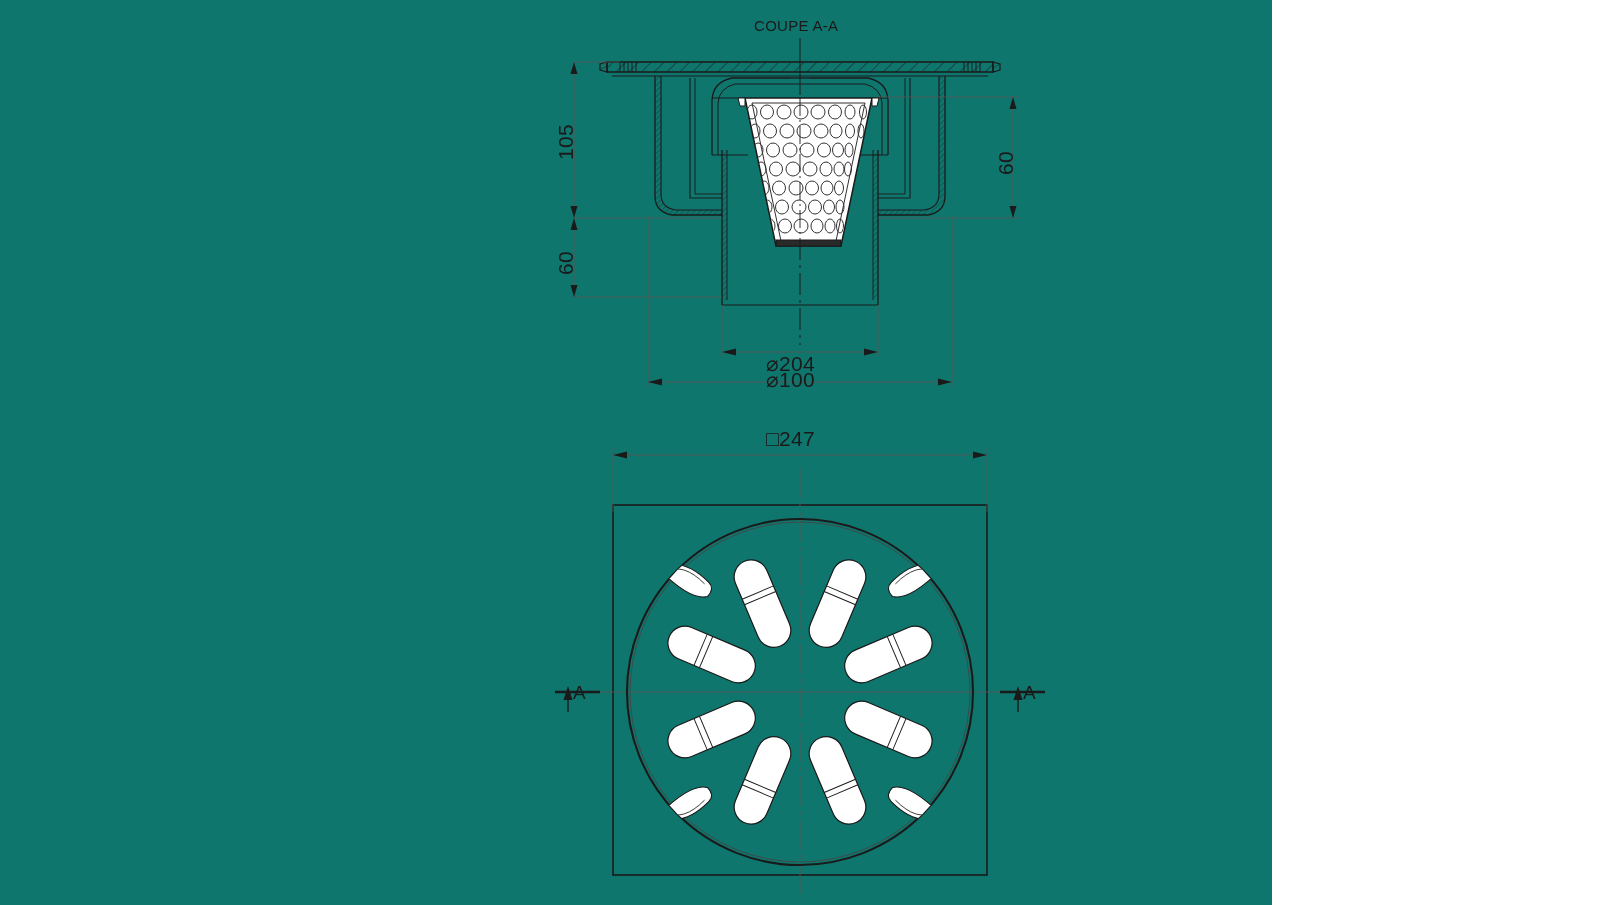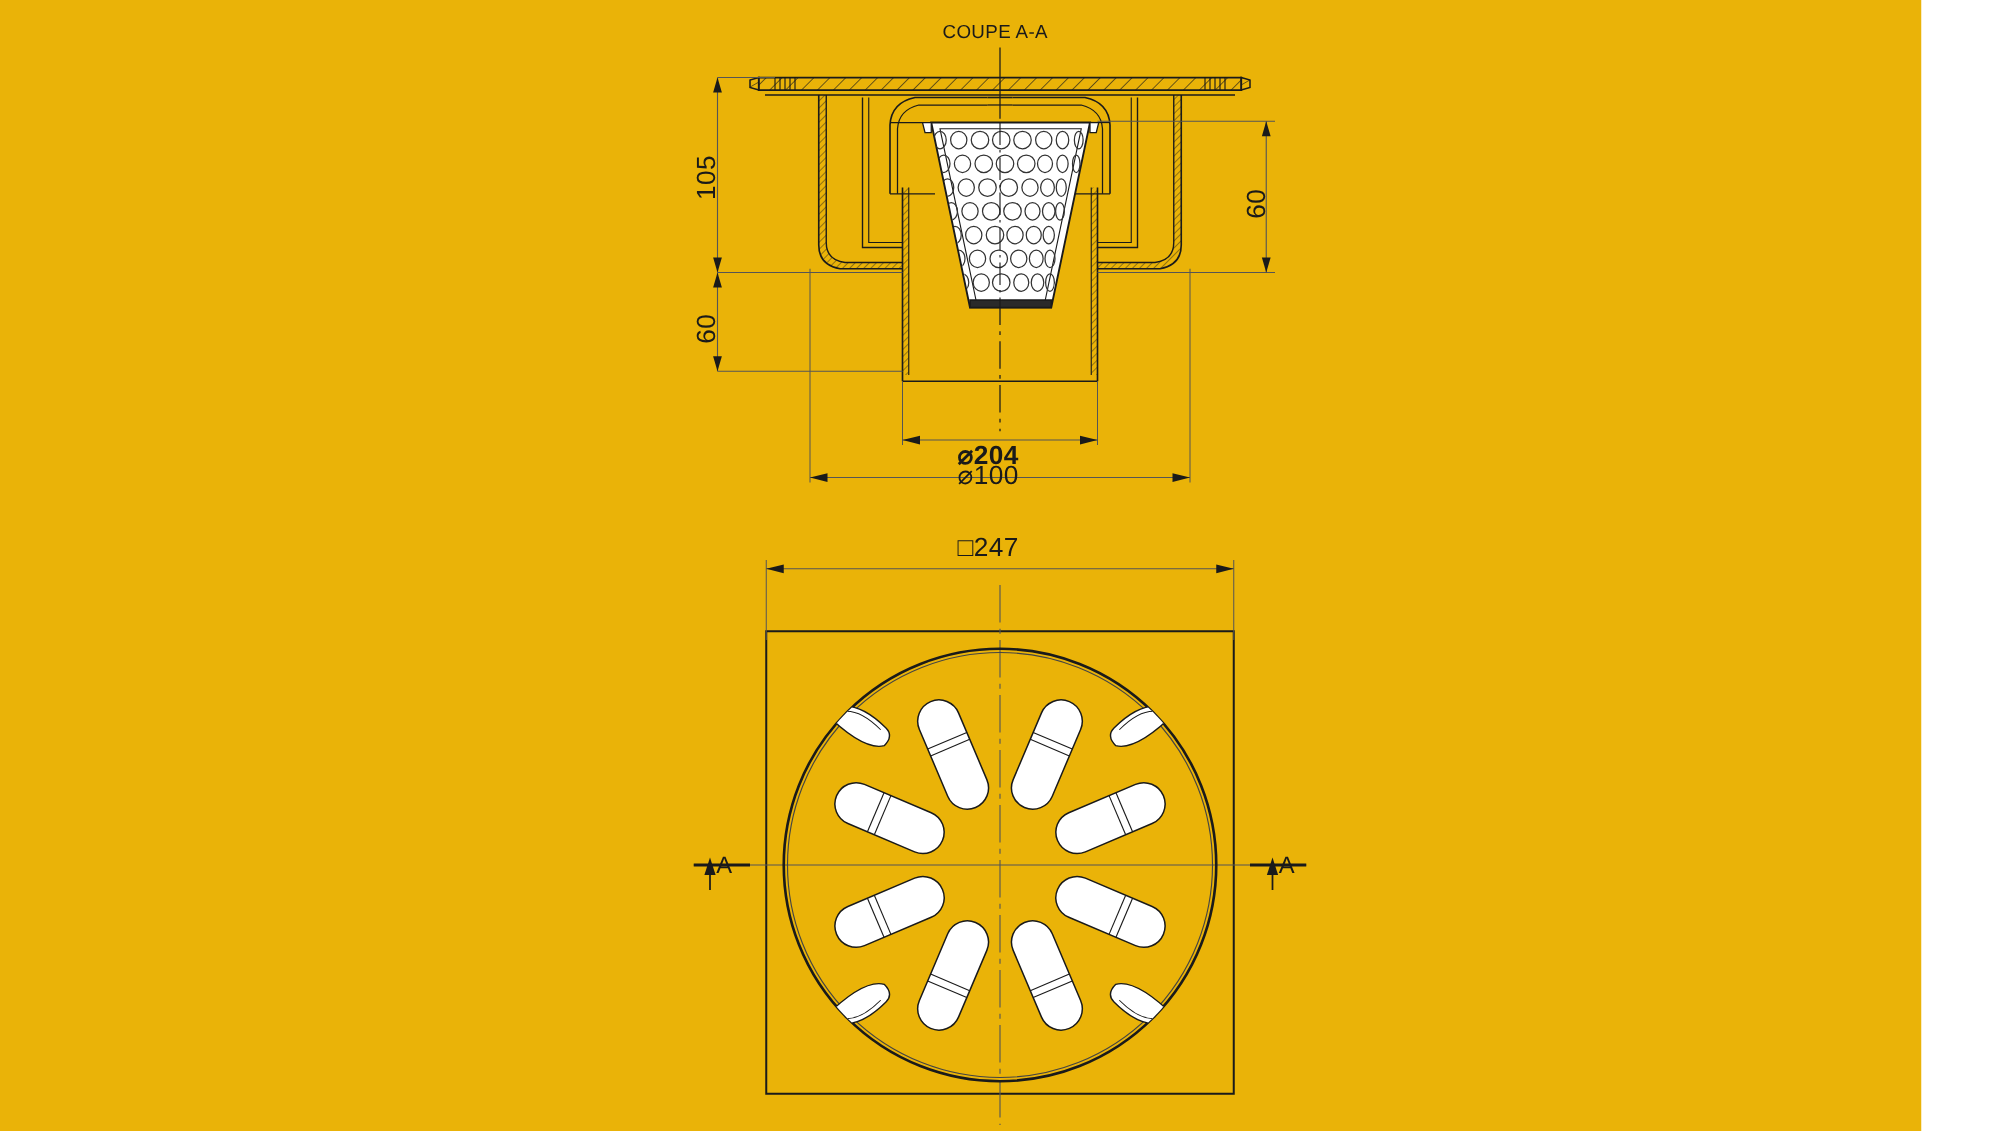--- a/index.html
+++ b/index.html
@@ -1,21 +1,21 @@
 <!DOCTYPE html>
 <html><head>
 <meta charset="utf-8">
 <style>
   html,body{margin:0;padding:0;background:#ffffff;}
   body{
     width:1600px;height:905px;overflow:hidden;
     font-family:"Liberation Sans", sans-serif;
     color:#000000;
   }
-  .canvas{position:relative;width:1537px;height:905px;background:#eab308;}
+  .canvas{position:relative;width:1272px;height:905px;background:#0f766e;}
   .canvas svg{position:absolute;left:0;top:0;}
   .lbl{
     position:absolute;
     font-family:"Liberation Sans", sans-serif;
     color:#1a1a1a;
     white-space:nowrap;
     letter-spacing:0.3px;
   }
   .lbl-title{font-size:15px;}
   .lbl-dim{font-size:21px;}
@@ -342,21 +342,21 @@
   <div class="lbl lbl-title" style="left:754px;top:17px;">COUPE A-A</div>
 
   <div class="lbl lbl-dim rot90" style="left:554px;top:160px;">105</div>
 
   <div class="lbl lbl-dim rot90" style="left:554px;top:275px;">60</div>
 
   <div class="lbl lbl-dim rot90" style="left:994px;top:175px;">60</div>
 
   <div class="lbl lbl-dim" style="left:766px;top:322px;margin-top:46px;">⌀100</div>
 
-  <div class="lbl lbl-dim" style="left:766px;top:352px;font-weight:bold;">⌀204</div>
+  <div class="lbl lbl-dim" style="left:766px;top:352px;">⌀204</div>
 
   <div class="lbl lbl-dim" style="left:766px;top:427px;text-align:right;">□247</div>
 
   <div class="lbl lbl-mark" style="left:573px;top:682px;">A</div>
 
   <div class="lbl lbl-mark" style="left:1023px;top:682px;">A</div>
 
 </div>
 
 </body></html>

